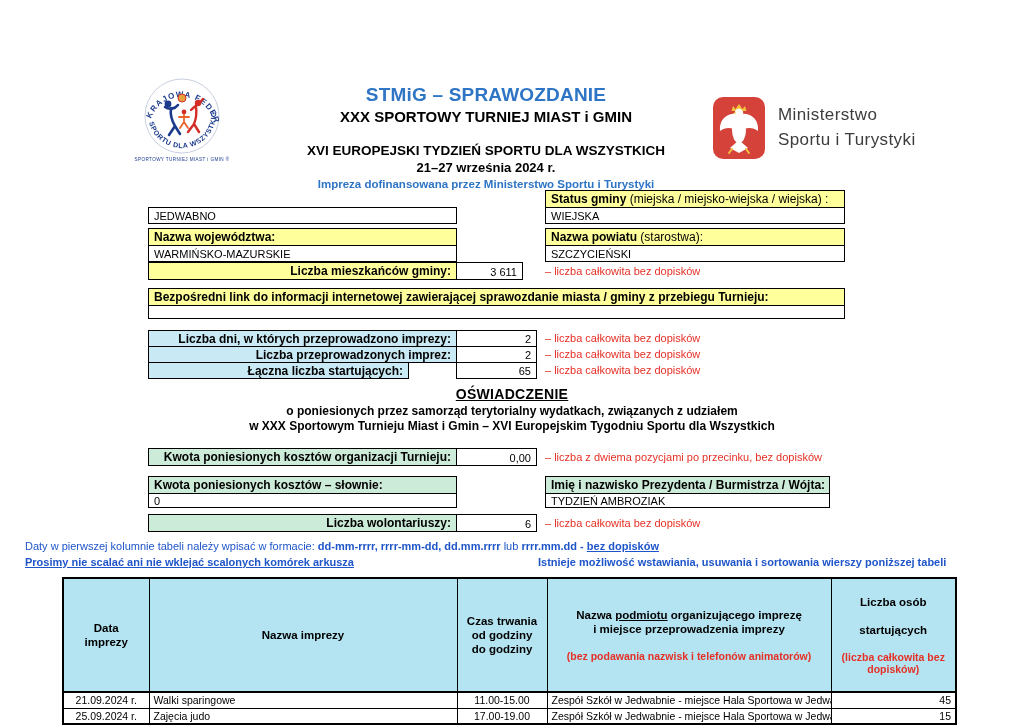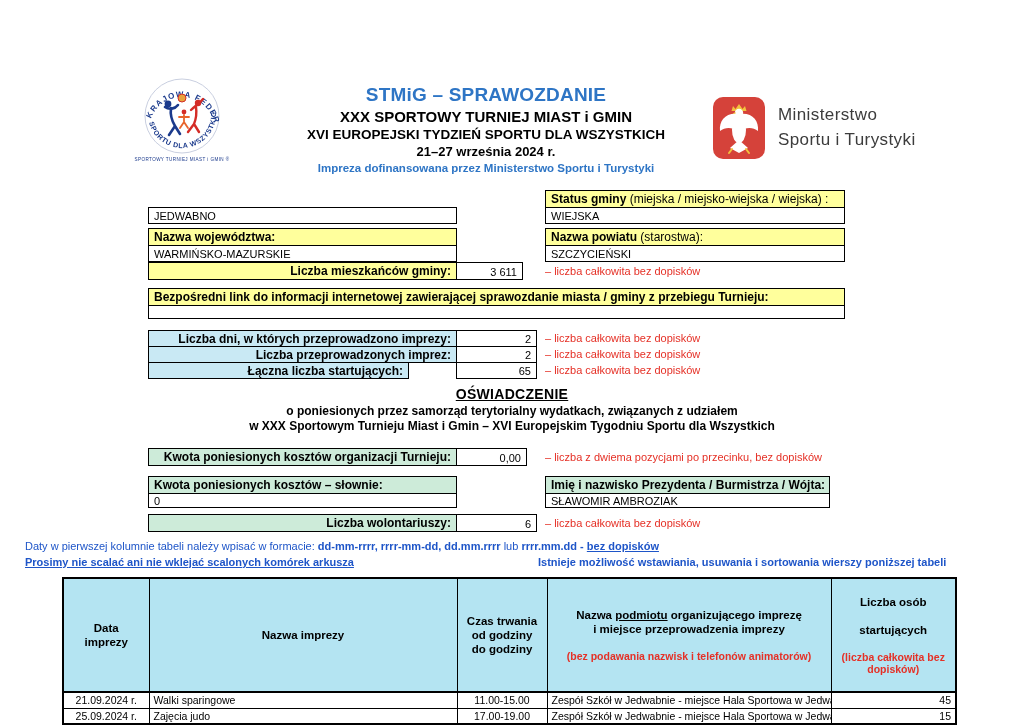--- a/index.html
+++ b/index.html
@@ -6,21 +6,21 @@
   .page{
     position:relative;width:1024px;height:725px;background:#ffffff;
     font-family:"Liberation Sans","DejaVu Sans",sans-serif;color:#000;
     overflow:hidden;margin:0 auto;
   }
   
   .kf-logo{position:absolute;left:128px;top:76px;width:112px;height:92px;}
   .title-block{position:absolute;left:252px;top:84px;width:468px;text-align:center;}
   .main-title{color:var(--title-blue);font-weight:bold;font-size:19px;letter-spacing:.2px;}
   .sub1{font-weight:bold;font-size:15px;margin-top:2px;}
-  .sub2{font-weight:bold;font-size:13.5px;margin-top:2px;}
+  .sub2{font-weight:bold;font-size:13.5px;margin-top:18px;}
   .date-range{font-weight:bold;font-size:13px;margin-top:2px;}
   .funding{color:var(--title-blue);font-weight:bold;font-size:11.5px;margin-top:3px;}
   .ministry{position:absolute;left:712px;top:96px;display:flex;align-items:center;}
   .ministry-text{margin-left:12px;font-size:17px;color:#3c3c3c;line-height:1.45;letter-spacing:.4px;}
   
   .cell{position:absolute;box-sizing:border-box;border:1px solid #000;font-size:12px;
         padding:1px 5px;line-height:15px;overflow:hidden;white-space:nowrap;}
   .hdr{background:var(--yellow);font-weight:bold;}
   .hdr-green{background:var(--green);font-weight:bold;}
   .hdr-cyan{background:var(--field-blue);font-weight:bold;}
@@ -137,28 +137,28 @@
 
   <div class="cell hdr-cyan t-right" style="left:148px;top:362px;width:261px;height:17px;">Łączna liczba startujących:</div>
   <div class="cell val t-right" style="left:456px;top:362px;width:81px;height:17px;">65</div>
   <div class="note" style="left:545px;top:364px;">– liczba całkowita bez dopisków</div>
 
   <div class="decl-title">OŚWIADCZENIE</div>
   <div class="decl-line" style="top:404px;">o poniesionych przez samorząd terytorialny wydatkach, związanych z udziałem</div>
   <div class="decl-line" style="top:419px;">w XXX Sportowym Turnieju Miast i Gmin – XVI Europejskim Tygodniu Sportu dla Wszystkich</div>
 
   <div class="cell hdr-green t-right" style="left:148px;top:448px;width:309px;height:18px;">Kwota poniesionych kosztów organizacji Turnieju:</div>
-  <div class="cell val t-right" style="left:456px;top:448px;width:71px;height:18px;line-height:16px;">0,00</div>
+  <div class="cell val t-right" style="left:456px;top:448px;width:81px;height:18px;line-height:16px;">0,00</div>
   <div class="note" style="left:545px;top:451px;">– liczba z dwiema pozycjami po przecinku, bez dopisków</div>
 
   <div class="cell hdr-green" style="left:148px;top:476px;width:309px;height:18px;">Kwota poniesionych kosztów  – słownie:</div>
   <div class="cell val" style="left:148px;top:493px;width:309px;height:15px;line-height:13px;">0</div>
 
   <div class="cell hdr-green" style="left:545px;top:476px;width:285px;height:18px;">Imię i nazwisko  Prezydenta / Burmistrza / Wójta:</div>
-  <div class="cell val" style="left:545px;top:493px;width:285px;height:15px;line-height:13px;">SŁAWOMIR AMBROZIAK</div>
+  <div class="cell val" style="left:545px;top:493px;width:285px;height:15px;line-height:13px;">TYDZIEŃ AMBROZIAK</div>
 
   <div class="cell hdr-green t-right" style="left:148px;top:514px;width:309px;height:18px;">Liczba wolontariuszy:</div>
   <div class="cell val t-right" style="left:456px;top:514px;width:81px;height:18px;line-height:16px;">6</div>
   <div class="note" style="left:545px;top:517px;">– liczba całkowita bez dopisków</div>
 
   <div class="instr" style="left:25px;top:540px;">
     <span>Daty w pierwszej kolumnie tabeli należy wpisać w formacie: </span><b>dd-mm-rrrr,  rrrr-mm-dd,  dd.mm.rrrr </b><span> lub </span><b> rrrr.mm.dd</b><b> - </b><b class="u">bez dopisków</b>
   </div>
   <div class="instr u" style="left:25px;top:556px;font-weight:bold;">Prosimy nie scalać ani nie wklejać scalonych komórek arkusza</div>
   <div class="instr" style="left:538px;top:556px;font-weight:bold;">Istnieje możliwość wstawiania, usuwania i sortowania wierszy poniższej tabeli</div>

